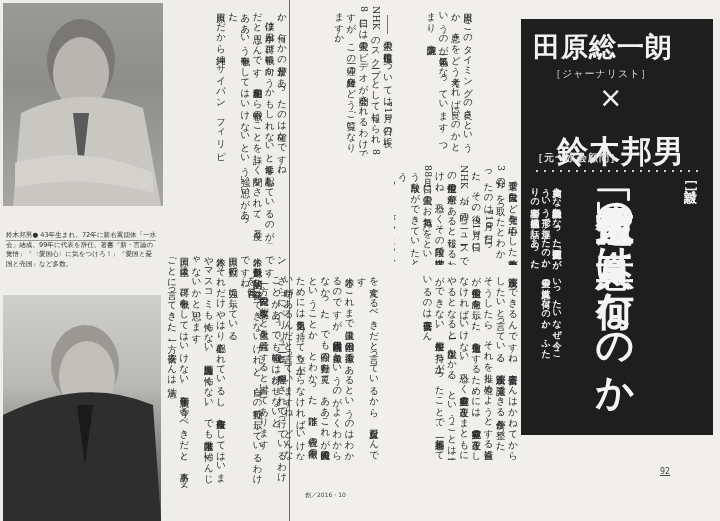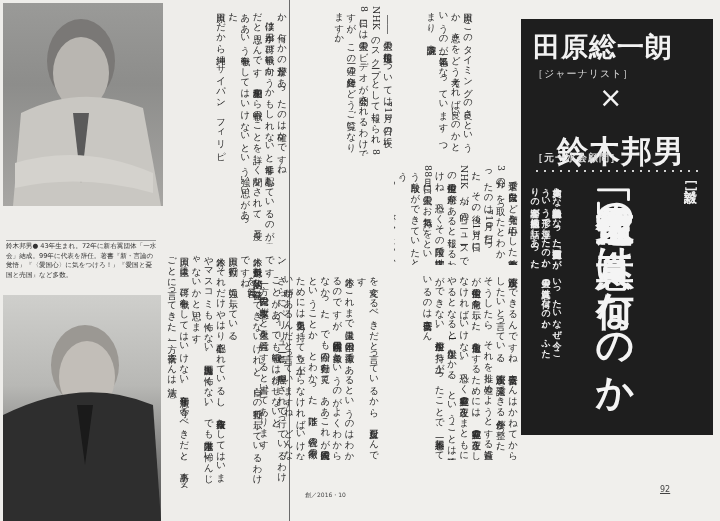--- a/index.html
+++ b/index.html
@@ -7,30 +7,30 @@
        font-family:"DejaVu Serif",serif;color:#222;}
   .page{position:absolute;top:0;height:521px;}
   #left-page{left:0;width:290px;background:#eeedea;}
   #right-page{left:290px;width:430px;background:#f0efec;}
   .spine{position:absolute;left:289px;top:0;width:2px;height:521px;background:#6a6a6a;}
   .photo{position:absolute;overflow:hidden;}
   #photo-tahara{left:3px;top:3px;width:160px;height:203px;background:linear-gradient(180deg,#9a9a98 0%,#8d8d8b 40%,#a7a6a3 100%);}
   #photo-suzuki{left:3px;top:295px;width:158px;height:226px;background:linear-gradient(180deg,#cfcfcc 0%,#b8b8b5 40%,#4a4a4a 100%);}
   .caption{position:absolute;left:6px;width:152px;font-size:6.6px;line-height:9.6px;color:#333;font-family:"DejaVu Sans",sans-serif;}
   #cap-tahara{top:212px;}
-  #cap-suzuki{top:242px;}
+  #cap-suzuki{top:231px;}
   .cap-divider{position:absolute;left:6px;width:150px;top:240px;border-top:1px solid #999;}
   .vcol{position:absolute;writing-mode:vertical-rl;font-size:9.4px;line-height:12.2px;letter-spacing:0.2px;color:#2a2a2a;overflow:hidden;}
   .vcol p{margin:0;text-indent:1em;}
   #col-a-top{left:166px;top:6px;width:122px;height:238px;}
   #col-a-bot{left:166px;top:250px;width:122px;height:238px;}
   .title-box{position:absolute;left:521px;top:19px;width:192px;height:416px;background:#1e1e1e;color:#fff;}
   .name{position:absolute;left:12px;font-family:"DejaVu Sans",sans-serif;font-weight:bold;color:#f2f2f2;letter-spacing:1px;}
   #name-tahara{top:10px;font-size:27px;}
-  #role-tahara{top:48px;font-size:10px;font-weight:normal;color:#ddd;}
+  #role-tahara{top:48px;font-size:10px;font-weight:normal;color:#ddd;margin-left:18px;}
   #cross{top:62px;left:78px;font-size:28px;font-weight:normal;}
   #name-suzuki{top:112px;font-size:31px;margin-left:24px;}
   #role-suzuki{top:132px;font-size:10px;font-weight:bold;color:#ddd;}
   .dots{position:absolute;left:12px;top:150px;width:170px;height:4px;
         background-image:radial-gradient(circle,#cfcfcf 1.3px,transparent 1.5px);background-size:8px 4px;}
   .lead{position:absolute;left:8px;top:162px;height:180px;writing-mode:vertical-rl;font-family:"DejaVu Sans",sans-serif;font-weight:bold;font-size:9px;line-height:11px;color:#eee;}
   .big-title{position:absolute;left:70px;top:158px;height:310px;writing-mode:vertical-rl;font-family:"DejaVu Sans",sans-serif;font-weight:bold;font-size:38px;line-height:48px;color:#f4f4f4;}
   .taidan{position:absolute;left:160px;top:160px;writing-mode:vertical-rl;font-family:"DejaVu Sans",sans-serif;font-weight:bold;font-size:13px;color:#eee;}
   .folio{position:absolute;font-family:"DejaVu Sans",sans-serif;font-size:8px;color:#444;}
   #folio-left{left:305px;top:491px;font-size:6px;}
@@ -104,14 +104,14 @@
     <div class="name" id="role-tahara">［ジャーナリスト］</div>
     <div class="name" id="cross">×</div>
     <div class="name" id="name-suzuki">鈴木邦男</div>
     <div class="name" id="role-suzuki">［元一水会顧問］</div>
     <div class="dots"></div>
     <div class="lead">突如大きな社会的議論となった天皇「生前退位」問題だが、いったいなぜ今、こういう形で浮上したのか。天皇の真意は何なのか。ふたりの論客が徹底的に話しあった。</div>
     <div class="big-title">天皇「生前退位」の真意は何なのか</div>
     <div class="taidan">［対談］</div>
   </div>
 
-  <div class="folio" style="left:370px;top:485px;text-decoration:underline;">92</div>
+  <div class="folio" style="left:370px;top:467px;text-decoration:underline;">92</div>
 </div>
 
 </body></html>

